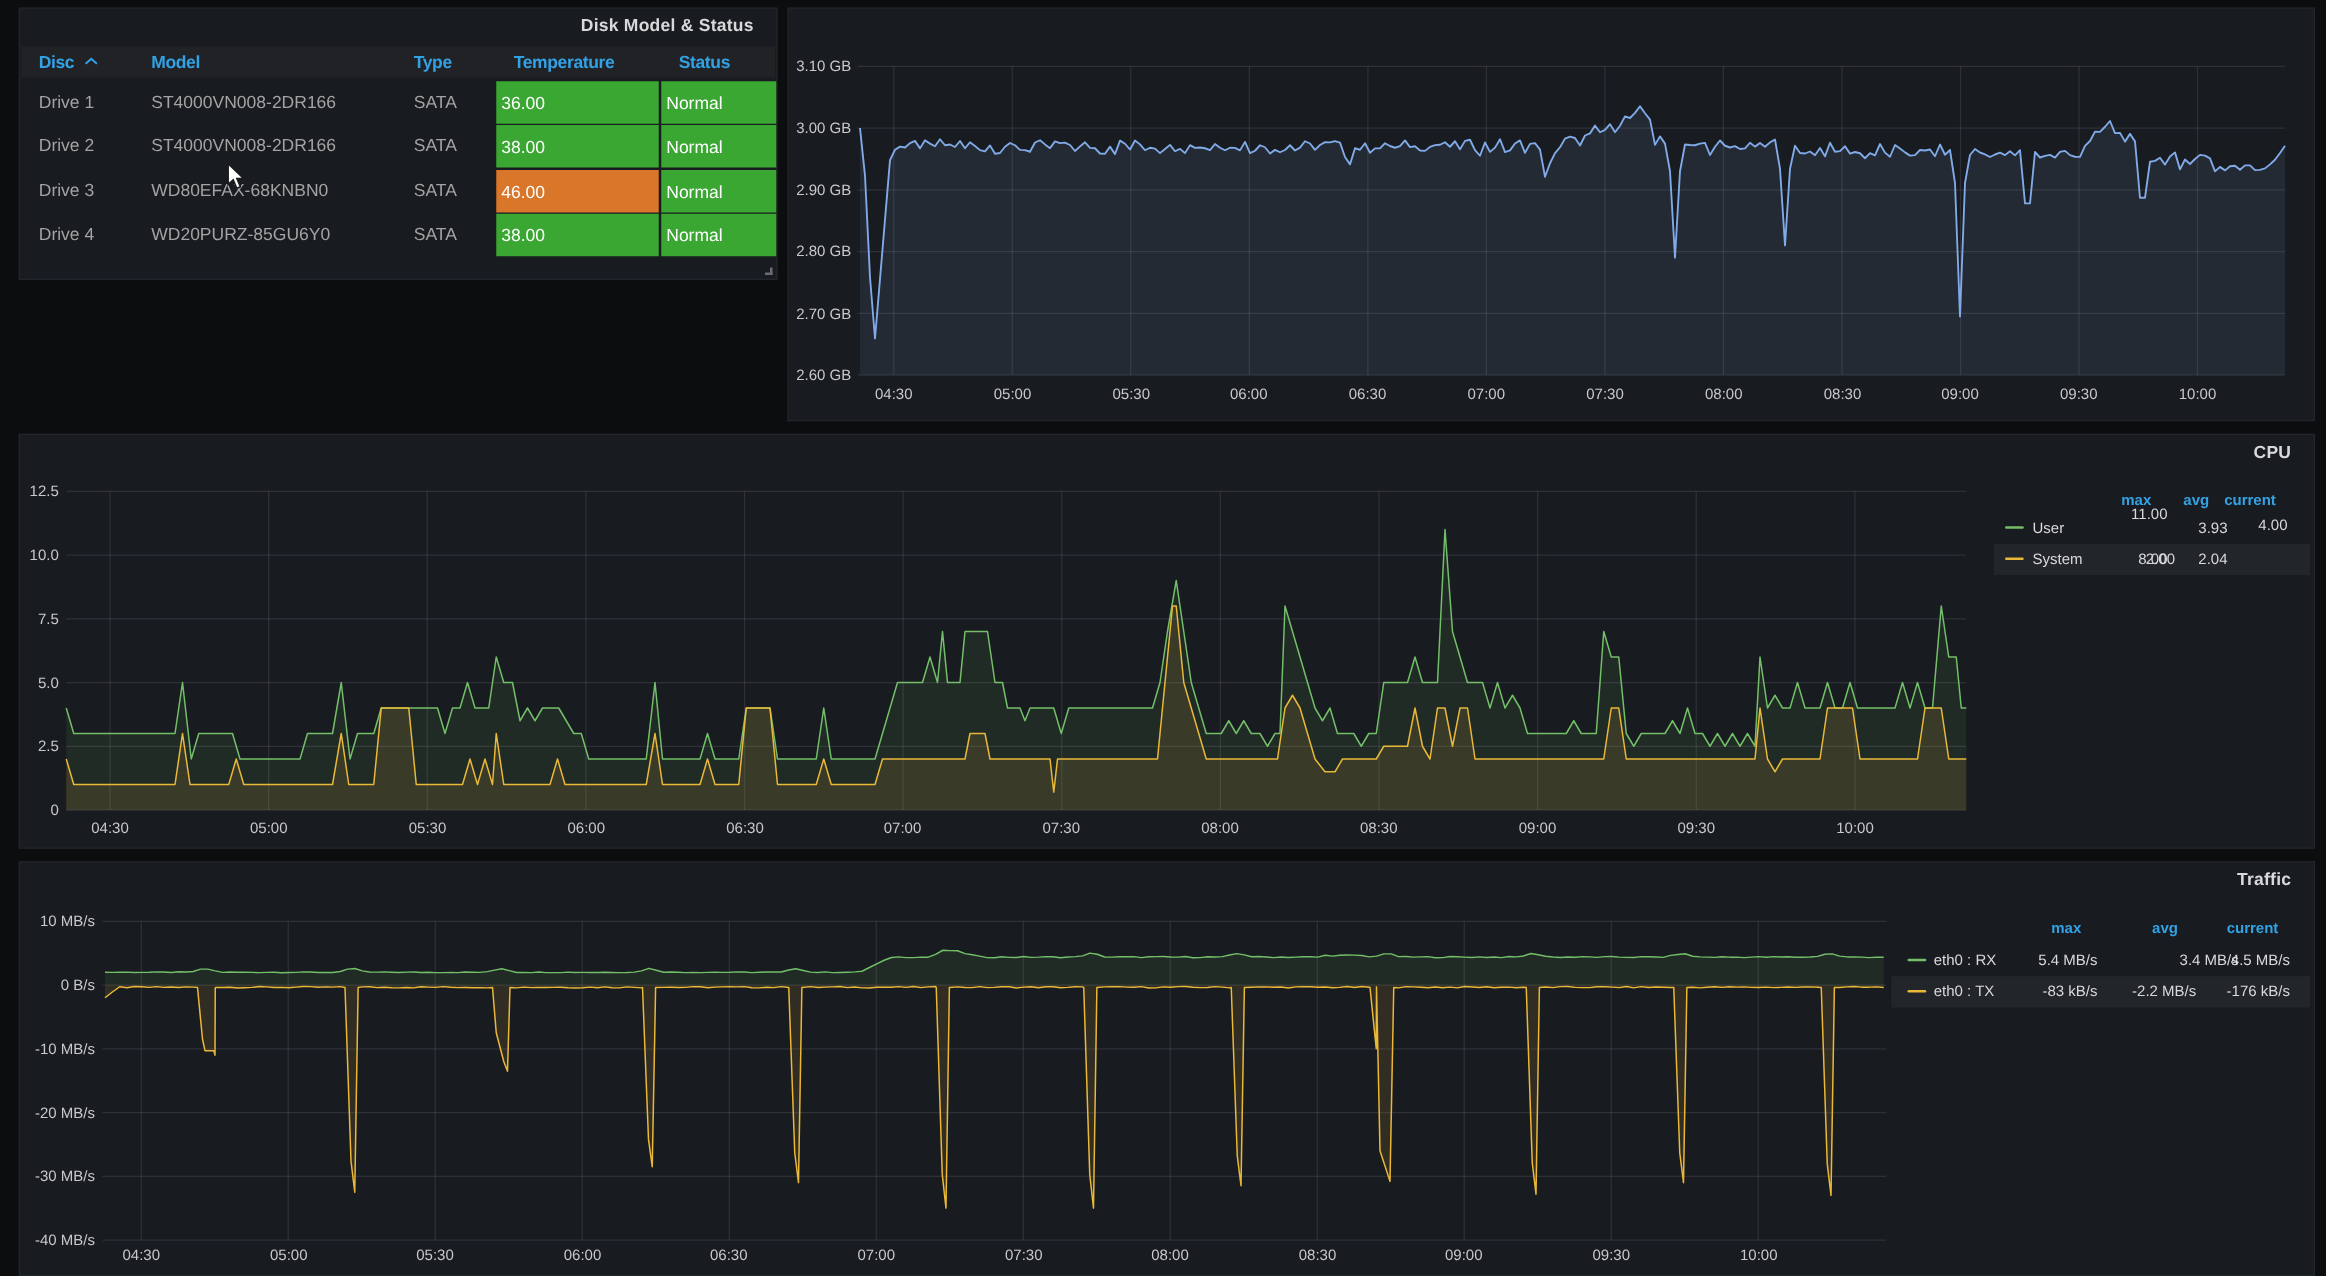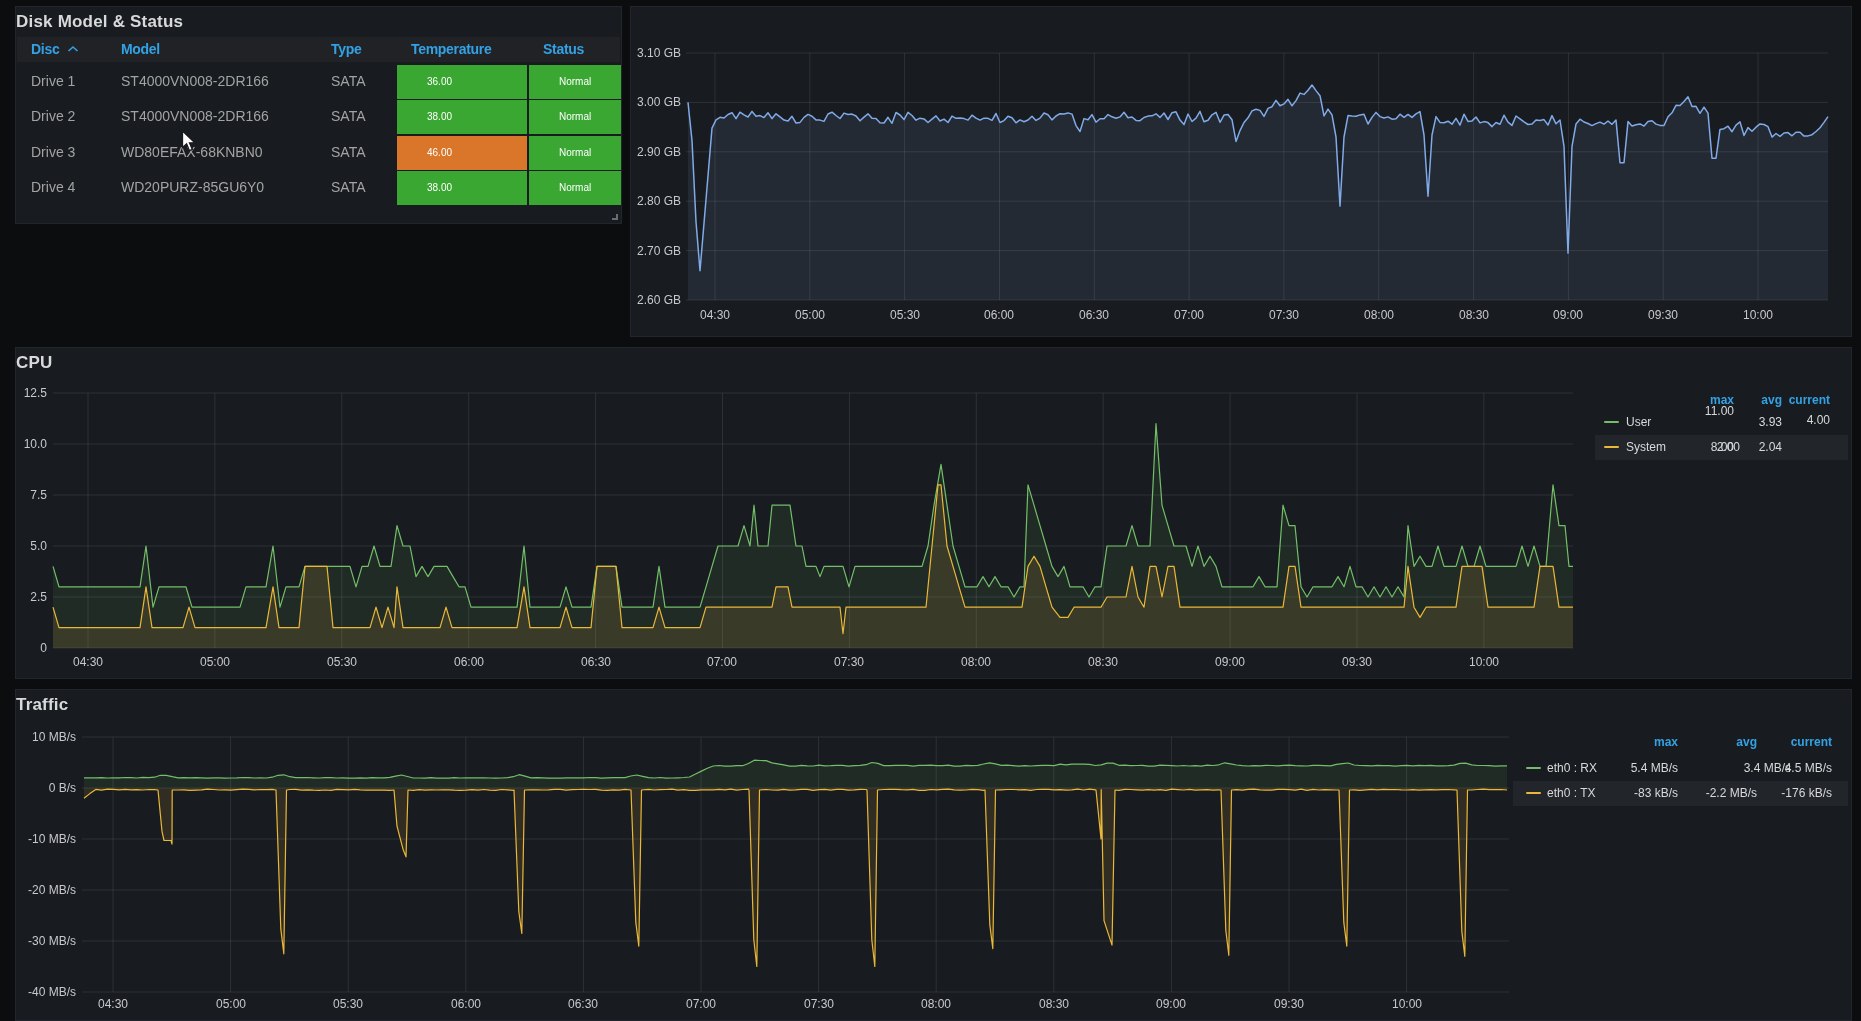--- a/index.html
+++ b/index.html
@@ -1,27 +1,27 @@
 <!DOCTYPE html>
 <html><head><meta charset="utf-8"><style>
 *{margin:0;padding:0;box-sizing:border-box}
 html,body{width:1861px;height:1021px;background:#0c0d0f;font-family:"Liberation Sans",sans-serif;overflow:hidden;position:relative}
 .panel{position:absolute;background:#181b1f;border:1px solid #22252b}
-.ptitle{position:absolute;left:0;right:18px;top:5px;text-align:left;font-size:17px;font-weight:700;color:#d8d9da;letter-spacing:.2px}
+.ptitle{position:absolute;left:0;right:18px;top:5px;text-align:right;font-size:14px;font-weight:700;color:#d8d9da;letter-spacing:.2px}
 svg{position:absolute;left:0;top:0}
 svg .grid line{stroke:rgba(204,204,220,0.12);stroke-width:1}
 svg text{fill:#c8c9cd;font-size:12px;font-family:"Liberation Sans",sans-serif}
 .hl{position:absolute;background:rgba(204,204,220,0.06)}
 .lgname{position:absolute;font-size:12px;color:#d8d9da}
 .lgv{position:absolute;font-size:12px;color:#d8d9da;text-align:right}
-.lgh{position:absolute;font-size:12px;font-weight:700;color:#33a2e5;text-align:right}
+.lgh{position:absolute;font-size:12px;font-weight:700;color:#33a2e5;text-align:center}
 .dash{position:absolute;width:15px;height:2px;border-radius:1px}
 .hc{position:absolute;top:34px;font-size:14px;font-weight:700;color:#33a2e5;letter-spacing:-0.3px}
 .tc{position:absolute;font-size:14px;color:#a3a3a3}
-.cell{position:absolute;width:130px;height:34px;color:#fff;font-size:10px;line-height:34px;padding-left:30px}
+.cell{position:absolute;width:130px;height:34px;color:#fff;font-size:14px;line-height:34px;padding-left:4px}
 </style></head><body>
 
 <div class="panel" style="left:15px;top:6px;width:607px;height:218px">
   <div class="ptitle">Disk Model &amp; Status</div>
   <div style="position:absolute;left:1px;right:1px;top:30px;height:25px;background:#202226"></div>
   <div class="hc" style="left:15px">Disc</div>
   <svg style="left:51px;top:38px" width="12" height="8">
       <polyline points="1.5,6 6,2 10.5,6" fill="none" stroke="#33a2e5" stroke-width="1.6"></polyline>
     </svg>
   <div class="hc" style="left:105px">Model</div>

